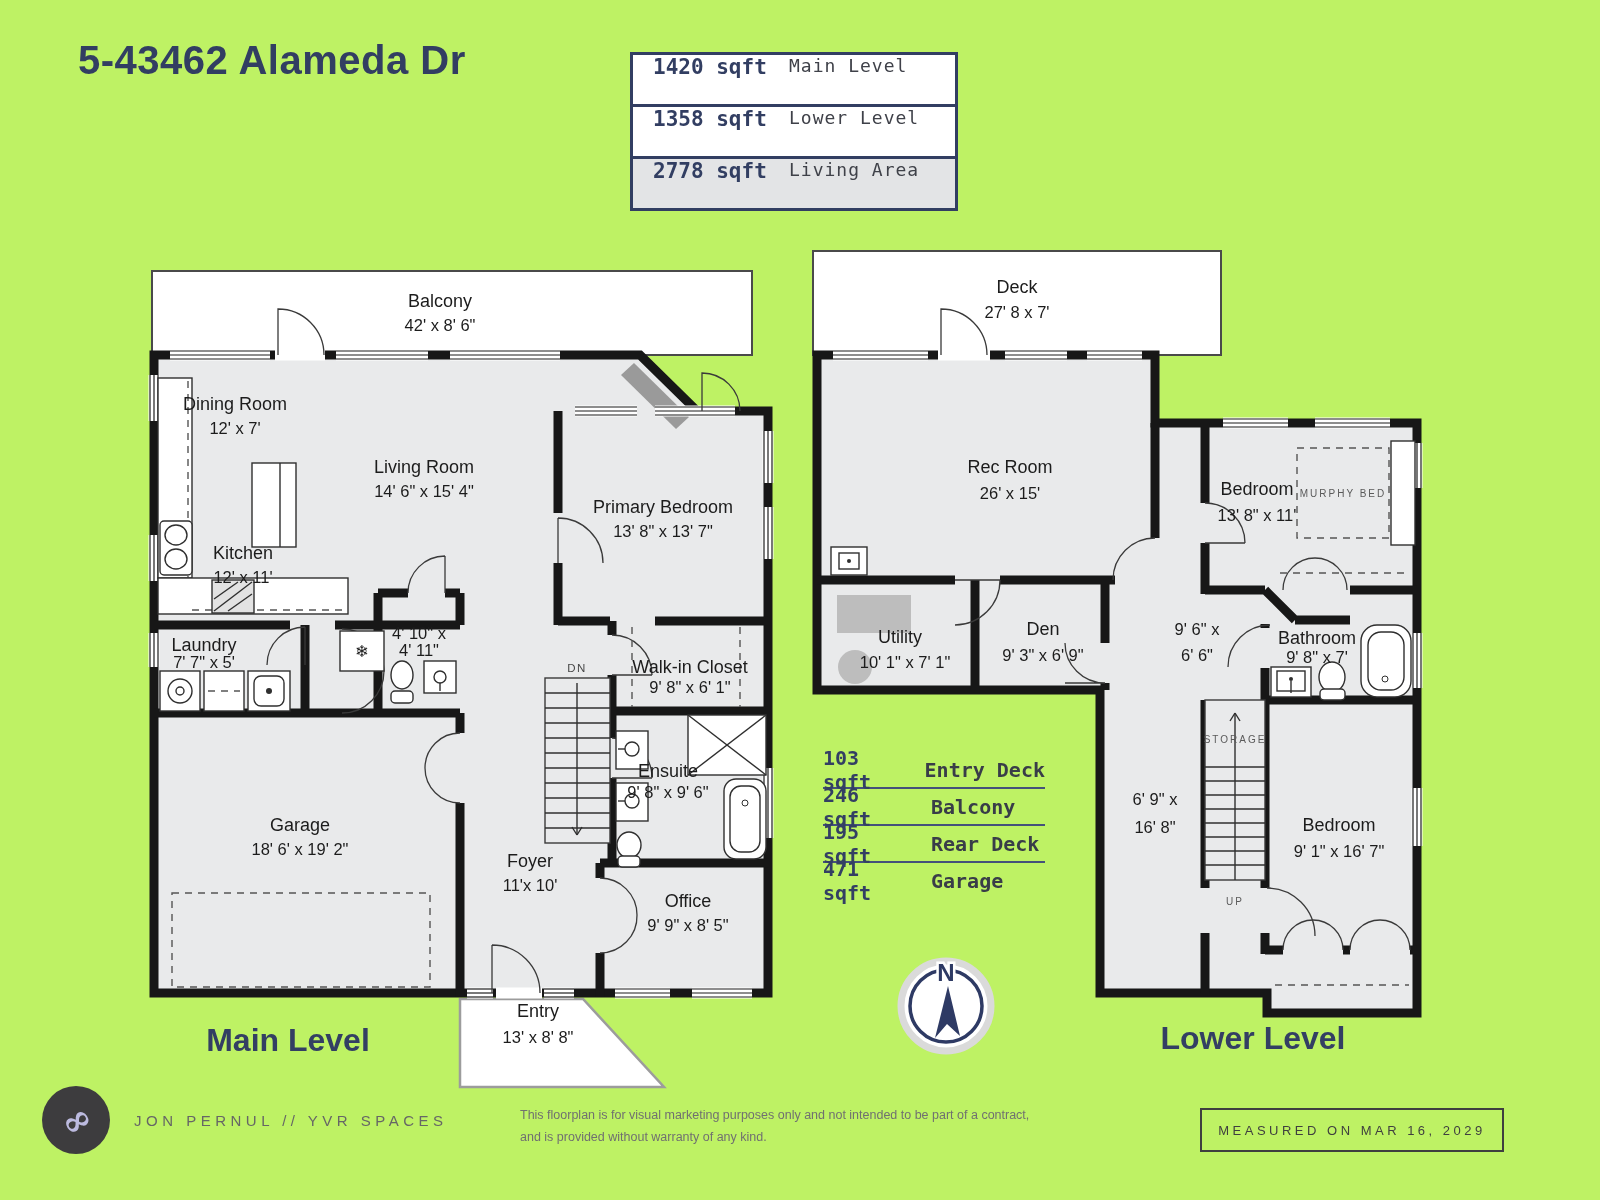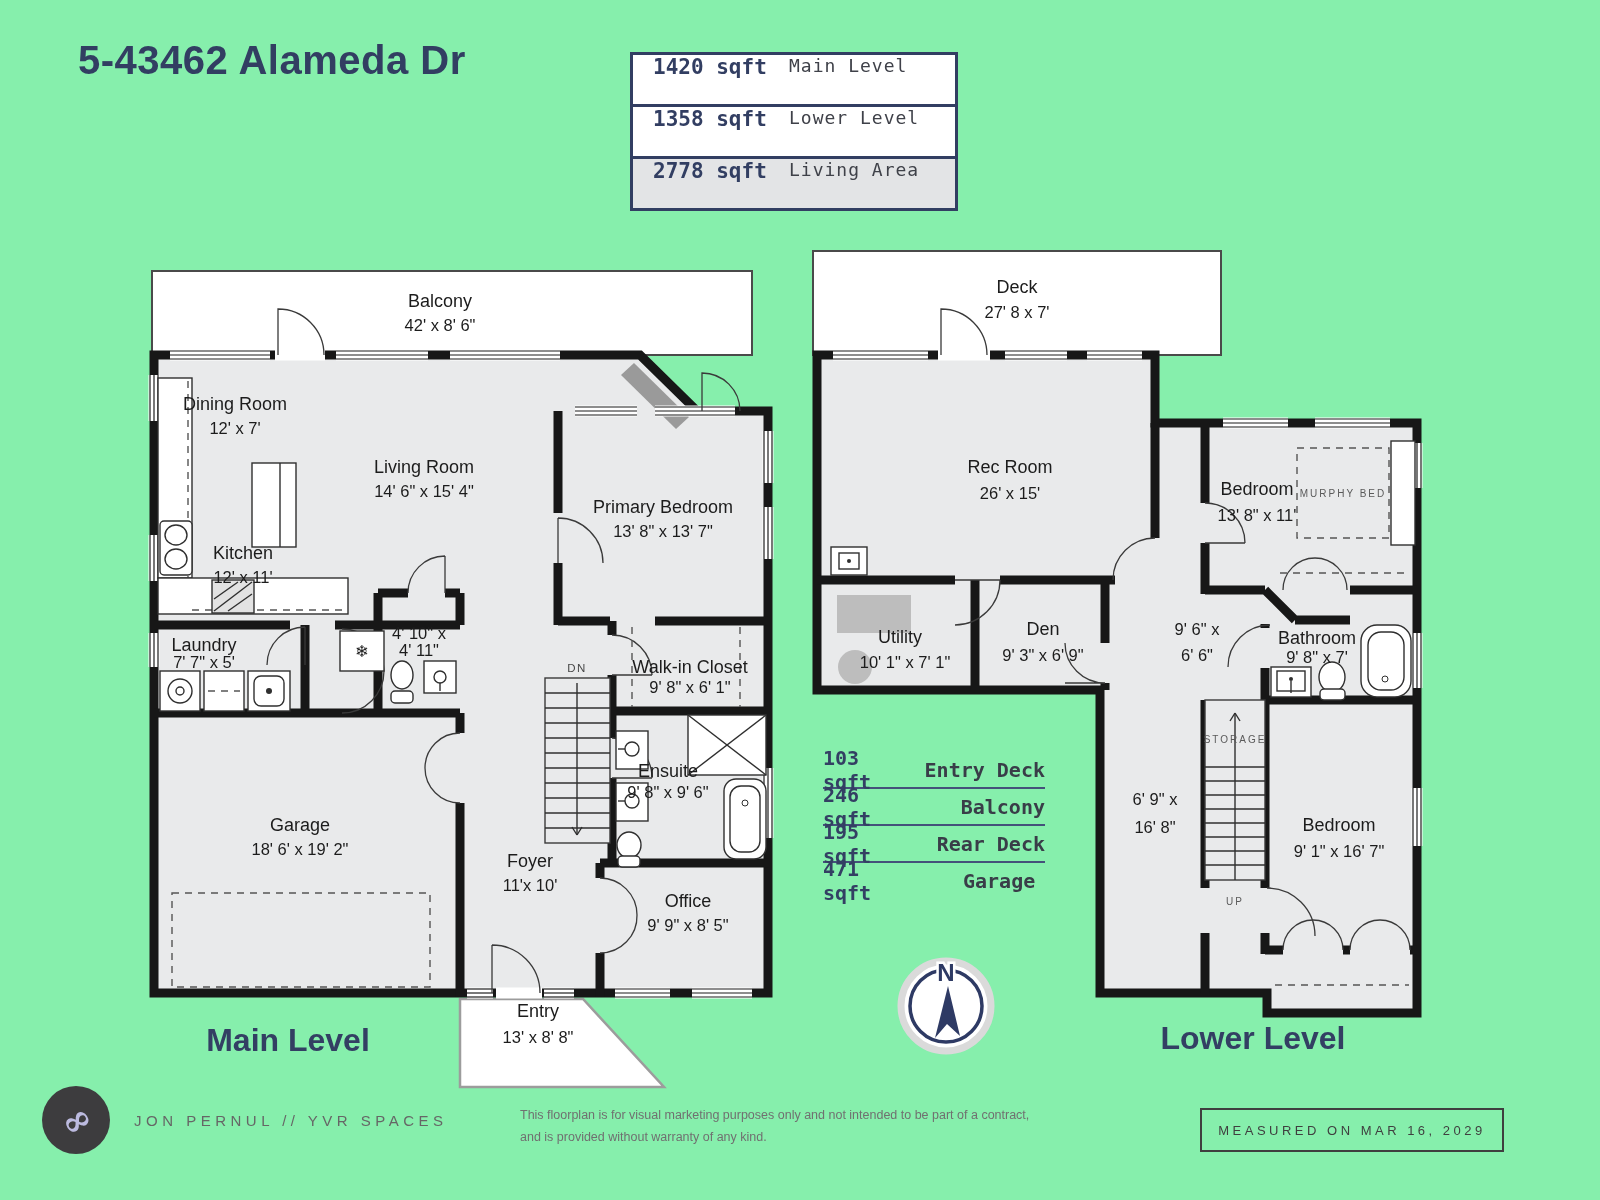--- a/index.html
+++ b/index.html
@@ -1,32 +1,32 @@
 <!DOCTYPE html>
 <html><head>
 <meta charset="utf-8">
 <style>
   html,body{margin:0;padding:0;background:#fff;}
-  #page{position:relative;width:1600px;height:1200px;background:#86efac;overflow:hidden;
+  #page{position:relative;width:1600px;height:1200px;background:#bef264;overflow:hidden;
         font-family:"Liberation Sans",sans-serif;}
   
   .addr{position:absolute;left:78px;top:38px;font-size:40px;font-weight:700;color:#323e62;letter-spacing:.5px;}
   .city{position:absolute;left:78px;top:100px;font-size:36px;font-weight:400;color:#3c4768;}
   
   .sqft-table{position:absolute;left:630px;top:52px;width:322px;border:3px solid #323e62;background:#fff;}
   .sqft-row{display:flex;height:49px;border-bottom:3px solid #323e62;padding-left:20px;gap:14px;}
   .sqft-row:last-child{border-bottom:none;background:#e3e4e6;}
   .sqft-val{font-family:"DejaVu Sans Mono",monospace;font-weight:700;font-size:21px;color:#323e62;width:122px;}
   .sqft-lab{font-family:"DejaVu Sans Mono",monospace;font-weight:500;font-size:18px;color:#3f4149;letter-spacing:1px;}
   
   .extras{position:absolute;left:823px;top:752px;width:222px;}
   .ex-row{display:flex;align-items:center;height:35px;gap:12px;border-bottom:2.5px solid #44517a;}
   .ex-row:last-child{border-bottom:none;}
   .ex-val{font-family:"DejaVu Sans Mono",monospace;font-weight:700;font-size:20px;color:#333f63;width:96px;}
-  .ex-lab{font-family:"DejaVu Sans Mono",monospace;font-weight:700;font-size:20px;color:#393d48;white-space:nowrap;margin-left:32px;}
+  .ex-lab{font-family:"DejaVu Sans Mono",monospace;font-weight:700;font-size:20px;color:#393d48;white-space:nowrap;}
   
   .lvl{position:absolute;font-size:32px;font-weight:700;color:#333f63;text-align:center;}
   
   text{text-anchor:middle;}
   .rname{font-family:"Liberation Sans",sans-serif;font-size:18px;font-weight:500;fill:#1c1c1c;}
   .rdim{font-family:"Liberation Sans",sans-serif;font-size:16.5px;font-weight:400;fill:#1c1c1c;}
   .tinylab{font-family:"Liberation Sans",sans-serif;font-size:10px;letter-spacing:2px;fill:#5a5a5a;}
   .dnlab{font-family:"Liberation Sans",sans-serif;font-size:11.5px;letter-spacing:1.5px;fill:#474747;}
   .wall{stroke:#171717;stroke-width:9;fill:none;}
   .room{fill:#e9eaeb;}

